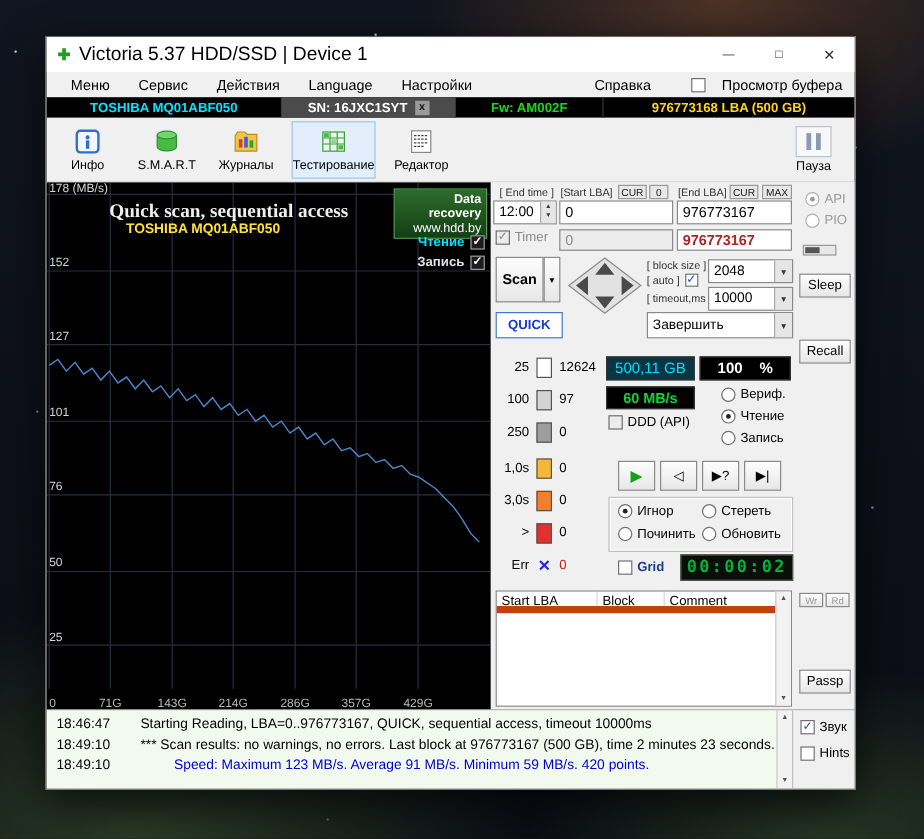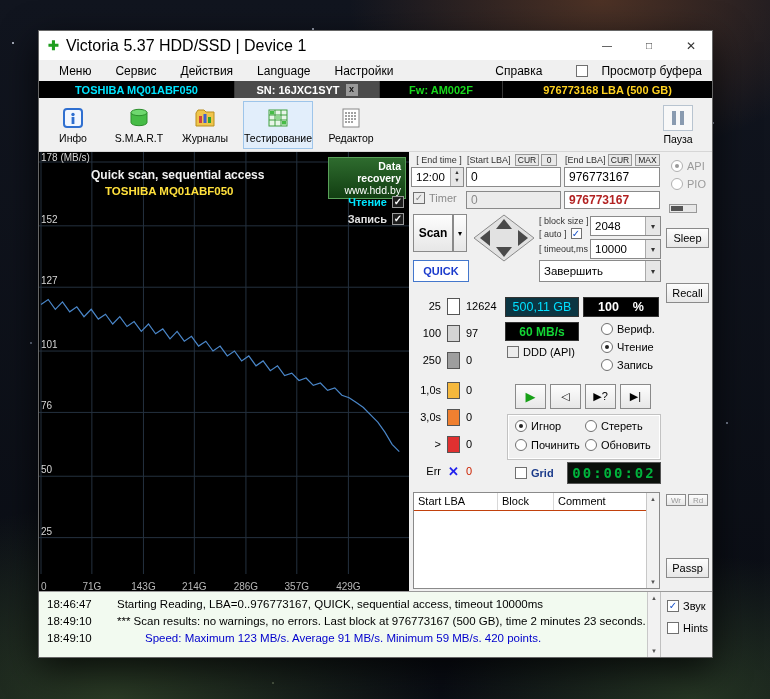--- a/index.html
+++ b/index.html
@@ -47,21 +47,21 @@
   .ticon { width:26px; height:24px; display:flex; align-items:center; justify-content:center; }
   .tbtn2 { margin-left:0; } .pushR { margin-left:auto; }
   .tbtn2 .ticon { border:1px solid #b8c4d0; background:#f8f8f8; width:30px; height:26px; }
 
   .main { flex:1; display:flex; min-height:0; }
 
   .graph { position:relative; width:370px; background:#000; overflow:hidden; flex:0 0 370px; }
   #graph-svg { position:absolute; left:0; top:0; }
   .ylab { position:absolute; left:2px; font-size:10px; color:#d6d6d6; }
   .xlab { position:absolute; top:429px; font-size:10px; color:#b8b8b8; }
-  .overlay-title { position:absolute; left:52px; top:16px; color:#f0f0f0; font-weight:bold; font-size:12px; }
+  .overlay-title { position:absolute; left:52px; top:16px; color:#f0f0f0; font-weight:bold; font-size:16px;font-family:Liberation Serif, serif; }
   .overlay-model { position:absolute; left:66px; top:33px; color:#ffe03c; font-weight:bold; font-size:11.5px; }
   .banner { position:absolute; right:3px; top:5px; width:78px; text-align:right;
     background:linear-gradient(#2e6b2e,#123f12); border:1px solid #58a058; color:#fff; font-size:10.5px; padding:2px 4px; }
   .banner .b1 { font-weight:bold; }
   .gleg { position:absolute; right:5px; display:flex; align-items:center; gap:5px; font-size:11px; font-weight:bold; }
   .gleg.read { top:44px; color:#00e5ff; } .gleg.write { top:61px; color:#e0e0e0; }
 
   .checkbox { width:12px; height:12px; border:1px solid #707070; background:#fff; display:inline-flex;
     align-items:center; justify-content:center; font-size:10px; line-height:1; color:#1650c8; flex:0 0 auto; }
   .checkbox.grayed { color:#8a8a8a; background:#ececec; }
@@ -106,21 +106,21 @@
   .radio-row, .chk-row { position:absolute; display:flex; gap:4px; align-items:center; }
   .transport-btn { position:absolute; width:31px; height:25px; top:232px; background:linear-gradient(#fdfdfd,#e7e7e7);
     border:1px solid #8a8a8a; display:flex; align-items:center; justify-content:center; font-size:11px; }
   .tg-play { color:#17a017; font-size:13px; }
   .groupbox { position:absolute; border:1px solid #c2c2c2; box-shadow:inset 0 0 0 1px #fff; }
   .gridlbl { font-weight:bold; color:#1a3a8a; font-size:11px; }
   .clock { background:#0a0f0a; border:1px solid #555; color:#00b43c; font-family:"DejaVu Sans Mono",monospace;
     font-weight:bold; font-size:14px; letter-spacing:2px; display:flex; align-items:center; justify-content:center; }
   .table { position:absolute; background:#fff; border:1px solid #8a8a8a; display:flex; }
   .table-main { flex:1; }
-  .table-header { display:flex; height:18px; border-bottom:1px solid #c2410c; font-size:11px; }
+  .table-header { display:flex; height:18px; border-bottom:6px solid #c2410c; font-size:11px; }
   .th { padding:2px 4px; border-right:1px solid #d8d8d8; }
   .th.c1 { width:84px; } .th.c2 { width:56px; } .th.c3 { flex:1; border-right:none; }
   .vscroll { width:13px; border-left:1px solid #c8c8c8; background:#f2f2f2; display:flex; flex-direction:column;
     justify-content:space-between; align-items:center; font-size:6px; color:#555; }
   .vscroll .sa { padding:3px 0; }
 
   .side { position:relative; flex:1; background:#f0f0f0; font-size:11px; }
   .srow { position:absolute; display:flex; gap:4px; align-items:center; color:#9a9a9a; }
   .minibar { position:absolute; left:6px; top:52px; width:28px; height:9px; border:1px solid #999; background:#e8e8e8; }
   .minibar::after { content:""; position:absolute; left:1px; top:1px; width:12px; height:5px; background:#555; }

